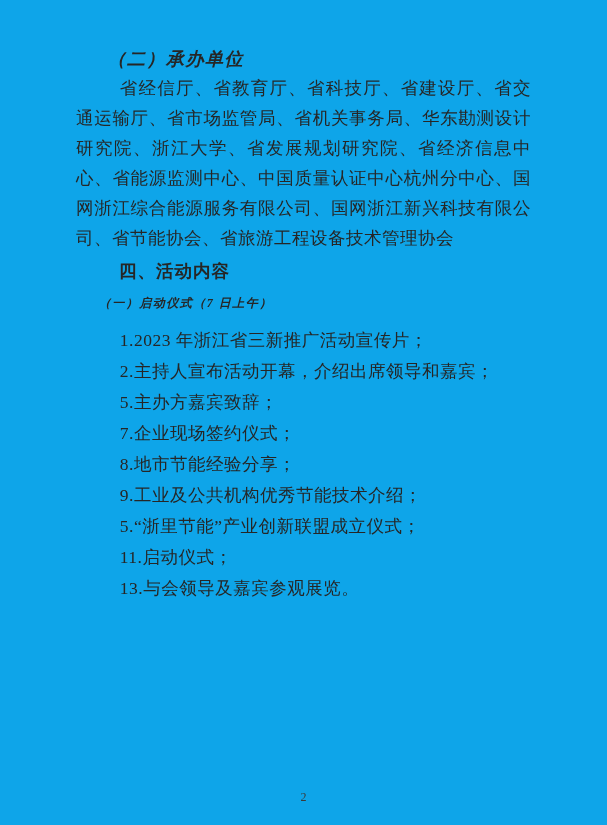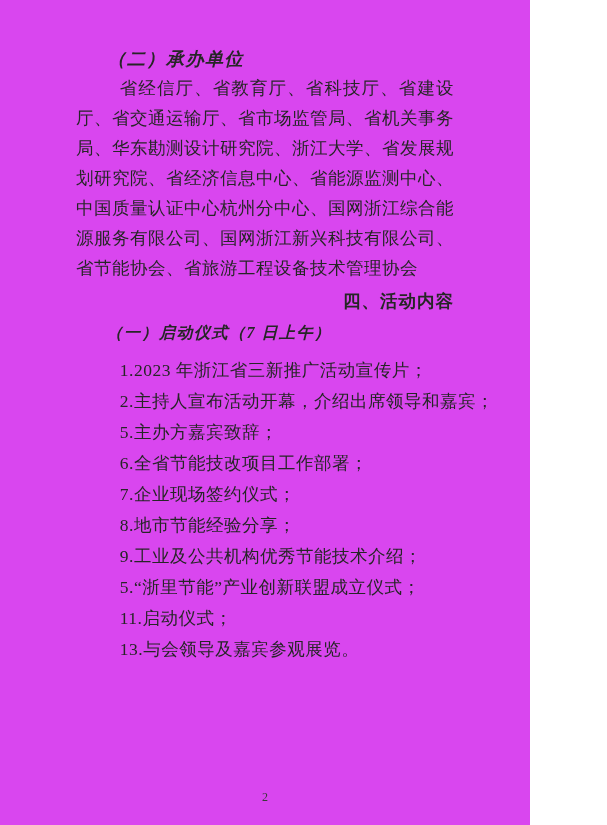--- a/index.html
+++ b/index.html
@@ -3,23 +3,23 @@
 <meta charset="utf-8">
 <style>
   * { margin: 0; padding: 0; box-sizing: border-box; }
   html, body {
     width: 607px;
     background: #ffffff;
     font-family: "Liberation Serif", serif;
   }
   .page {
     position: relative;
-    width: 530px;
+    width: 607px;
     height: 825px;
-    background: #d946ef;
+    background: #0ea5e9;
     color: #262626;
     overflow: hidden;
   }
   .content {
     padding: 46px 76px 0 76px;
   }
   
   .h-kai {
     font-size: 18px;
     line-height: 27px;
@@ -41,25 +41,24 @@
   
   .h-hei {
     margin-top: 3px;
     font-family: "Liberation Sans", sans-serif;
     font-size: 17.5px;
     line-height: 31px;
     font-weight: bold;
     text-indent: 2.45em;
     letter-spacing: 1px;
     white-space: nowrap;
-    text-align: right;
   }
   
   .h-kai2 {
-    font-size: 16px;
+    font-size: 12px;
     line-height: 32px;
     font-weight: bold;
     font-style: italic;
     letter-spacing: 1.5px;
     text-indent: 1.9em;
     white-space: nowrap;
   }
   .agenda {
     list-style: none;
     margin-top: 6px;
@@ -92,21 +91,20 @@
     <p class="para">省经信厅、省教育厅、省科技厅、省建设厅、省交通运输厅、省市场监管局、省机关事务局、华东勘测设计研究院、浙江大学、省发展规划研究院、省经济信息中心、省能源监测中心、中国质量认证中心杭州分中心、国网浙江综合能源服务有限公司、国网浙江新兴科技有限公司、省节能协会、省旅游工程设备技术管理协会</p>
 
     <div class="h-hei">四、活动内容</div>
 
     <div class="h-kai2">（一）启动仪式（7 日上午）</div>
 
     <ul class="agenda">
       <li>1.2023 年浙江省三新推广活动宣传片；</li>
       <li>2.主持人宣布活动开幕，介绍出席领导和嘉宾；</li>
       <li>5.主办方嘉宾致辞；</li>
-      <li>6.全省节能技改项目工作部署；</li>
       <li>7.企业现场签约仪式；</li>
       <li>8.地市节能经验分享；</li>
       <li>9.工业及公共机构优秀节能技术介绍；</li>
       <li>5.“浙里节能”产业创新联盟成立仪式；</li>
       <li>11.启动仪式；</li>
       <li>13.与会领导及嘉宾参观展览。</li>
     </ul>
 
   </div>
 

